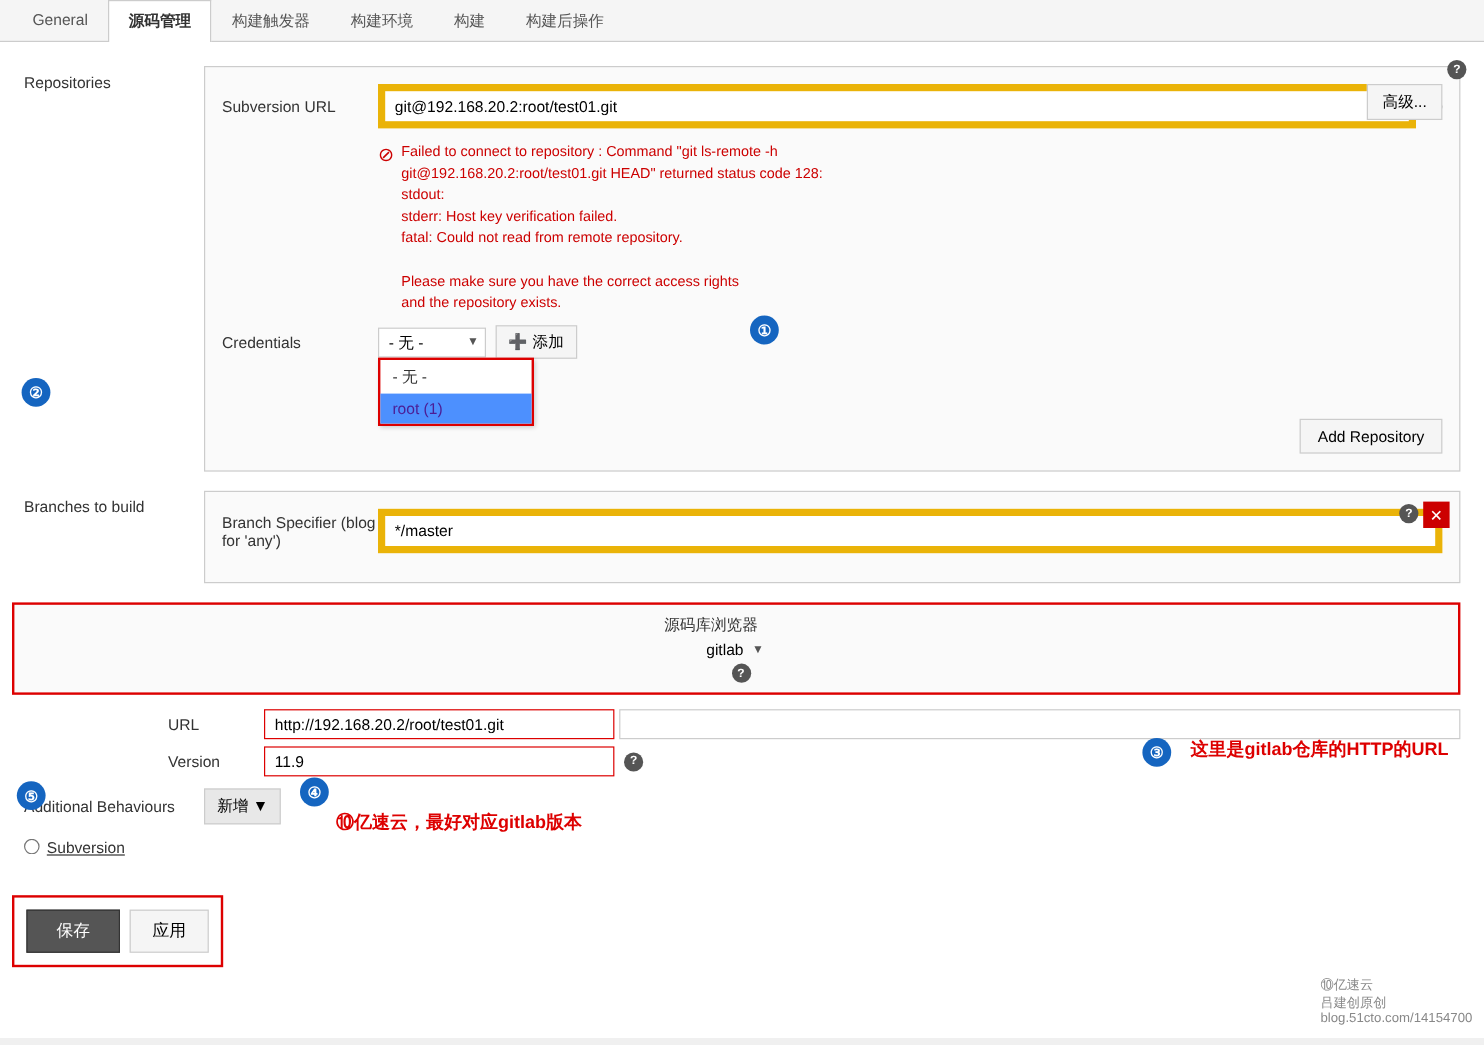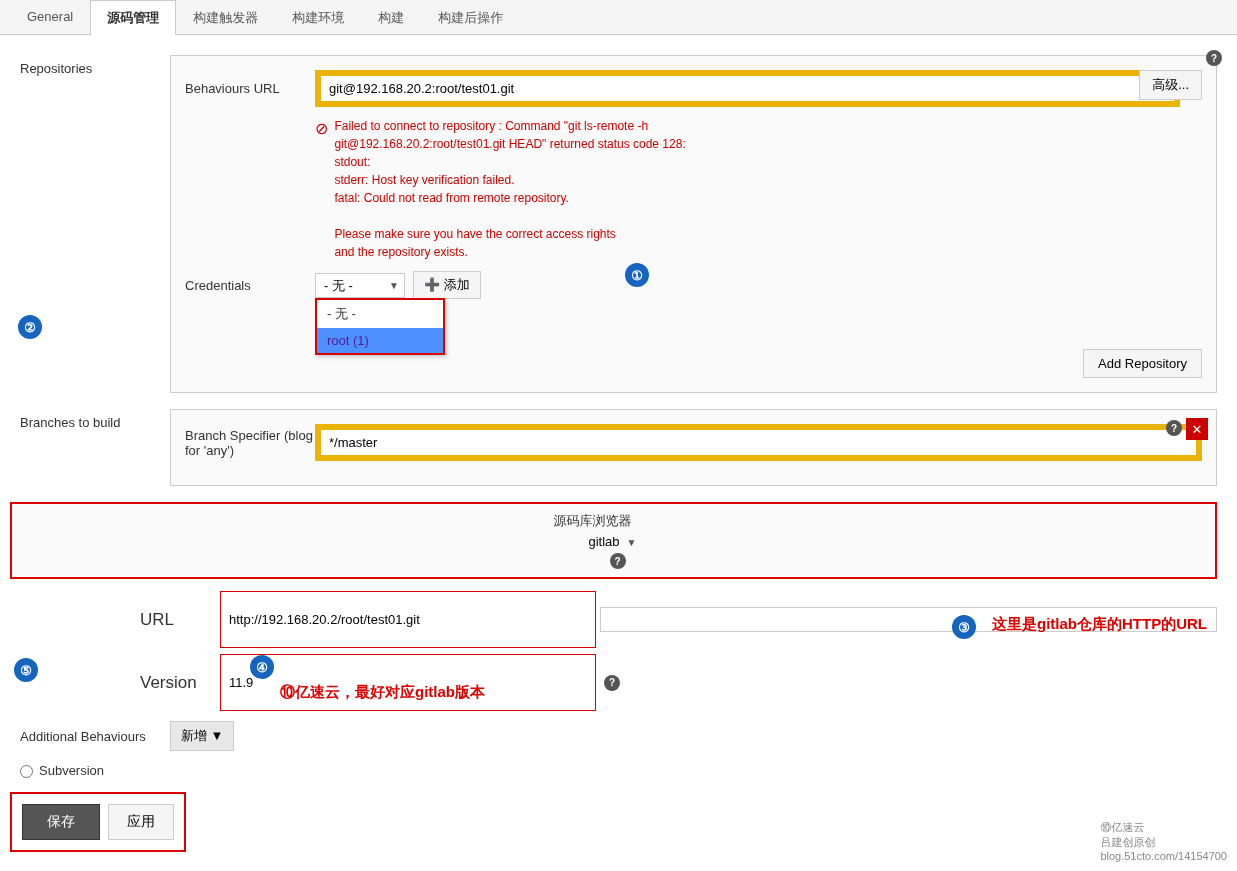--- a/index.html
+++ b/index.html
@@ -245,29 +245,29 @@
       cursor: pointer;
       outline: none;
     }
     .uv-row {
       display: flex;
       align-items: center;
       margin-bottom: 6px;
     }
     .uv-label {
       width: 80px;
-      font-size: 17px;
+      font-size: 13px;
     }
     .uv-input {
       border: 1px solid #d00;
-      padding: 20px 8px;
+      padding: 4px 8px;
       font-size: 13px;
       background: #fff;
       outline: none;
-      width: 376px;
+      width: 292px;
     }
     .uv-input-wide {
       border: 1px solid #ccc;
       padding: 4px 8px;
       font-size: 13px;
       background: #fff;
       flex: 1;
     }
 
     .additional-row {
@@ -286,23 +286,24 @@
       background: #e8e8e8;
       border: 1px solid #ccc;
       cursor: pointer;
       display: flex;
       align-items: center;
       gap: 4px;
     }
 
     .radio-row {
       display: flex;
-      align-items: flex-end;
-      margin-bottom: 10px;
+      align-items: flex-start;
+      margin-bottom: 28px;
       padding-left: 10px;
+      text-decoration: underline;
     }
 
     .footer-btns {
       display: flex;
       gap: 8px;
       padding: 10px 10px;
     }
     .btn-save {
       padding: 8px 24px;
       font-size: 14px;
@@ -374,21 +375,21 @@
 <div class="main-content">
 
   
   <div class="section-row">
     <div class="section-label">Repositories</div>
     <div class="section-content" style="position:relative;">
 
       <span class="question-icon top-question">?</span>
 
       <div class="field-row">
-        <div class="field-label">Behaviours URL</div>
+        <div class="field-label">Subversion URL</div>
         <input class="field-input" type="text" value="git@192.168.20.2:root/test01.git" style="">
         <span class="question-icon" style="margin-left:6px;">?</span>
       </div>
 
       <div class="error-box">
         <span class="error-icon">⊘</span>
         <div class="error-text">
           Failed to connect to repository : Command "git ls-remote -h<br>
           git@192.168.20.2:root/test01.git HEAD" returned status code 128:<br>
           stdout:<br>

